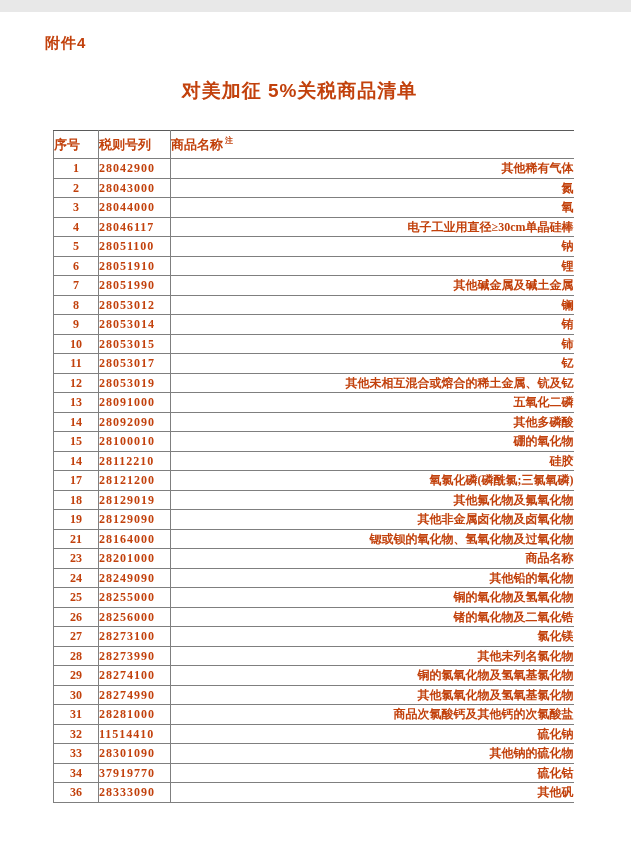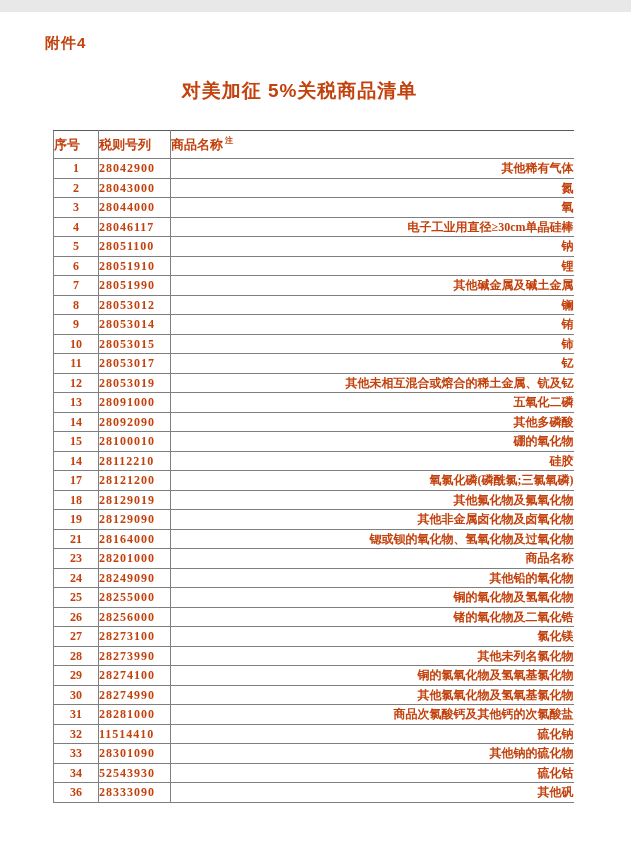--- a/index.html
+++ b/index.html
@@ -229,21 +229,21 @@
           <td class="cell-code">11514410</td>
           <td class="cell-name">硫化钠</td>
         </tr>
         <tr>
           <td class="cell-no">33</td>
           <td class="cell-code">28301090</td>
           <td class="cell-name">其他钠的硫化物</td>
         </tr>
         <tr>
           <td class="cell-no">34</td>
-          <td class="cell-code">52543930</td>
+          <td class="cell-code">37919770</td>
           <td class="cell-name">硫化钴</td>
         </tr>
         <tr>
           <td class="cell-no">36</td>
           <td class="cell-code">28333090</td>
           <td class="cell-name">其他矾</td>
         </tr>
       </tbody>
   </table>
 

